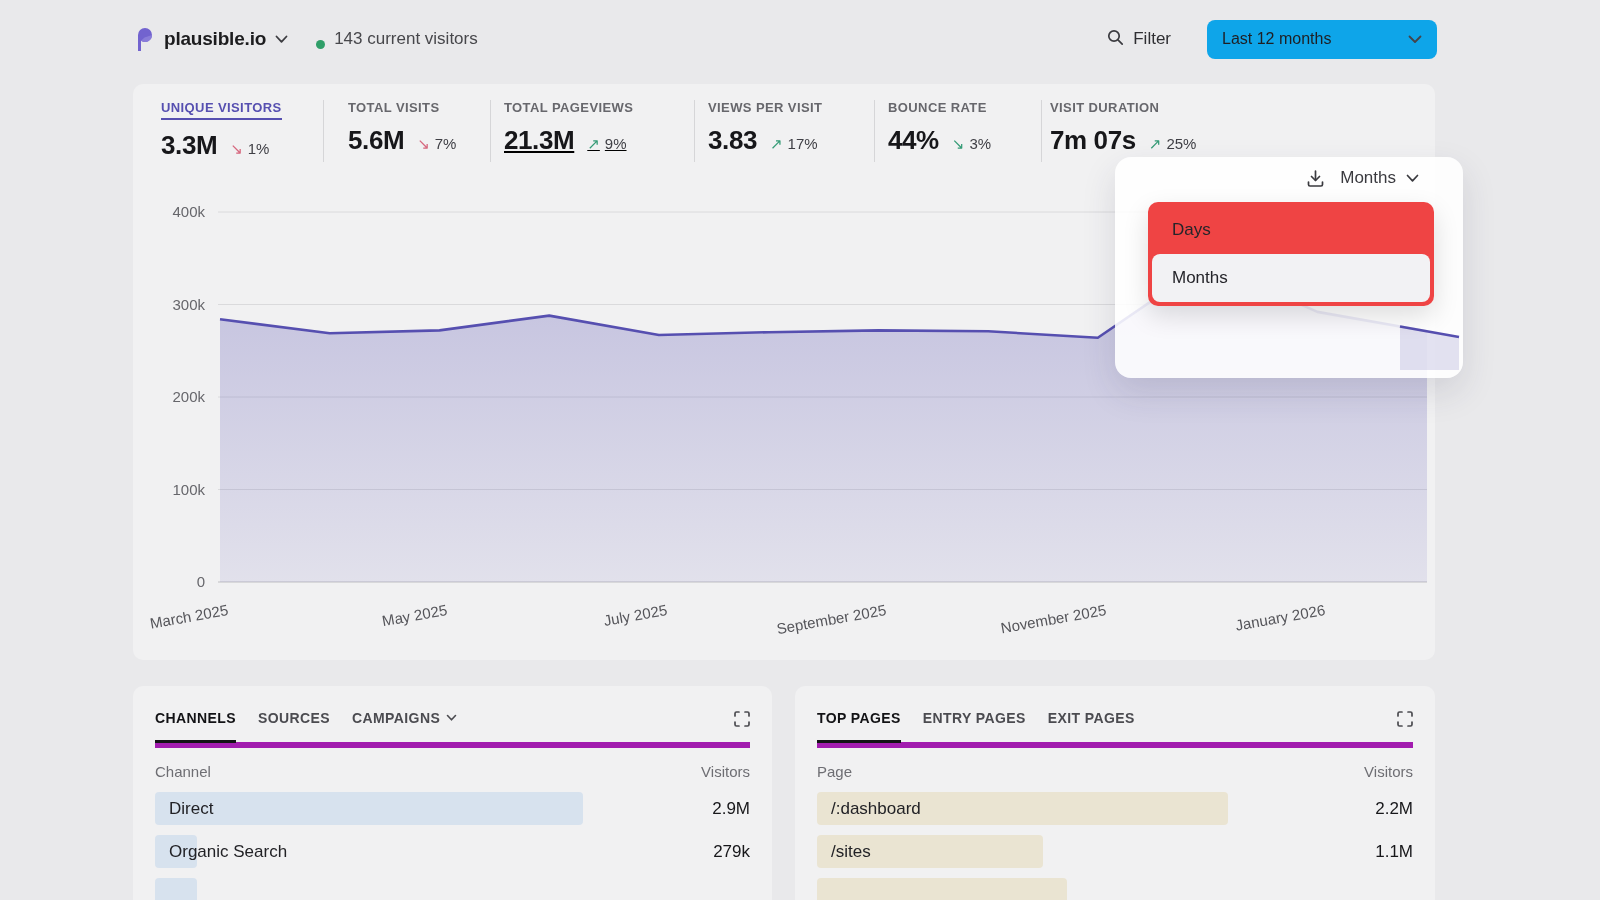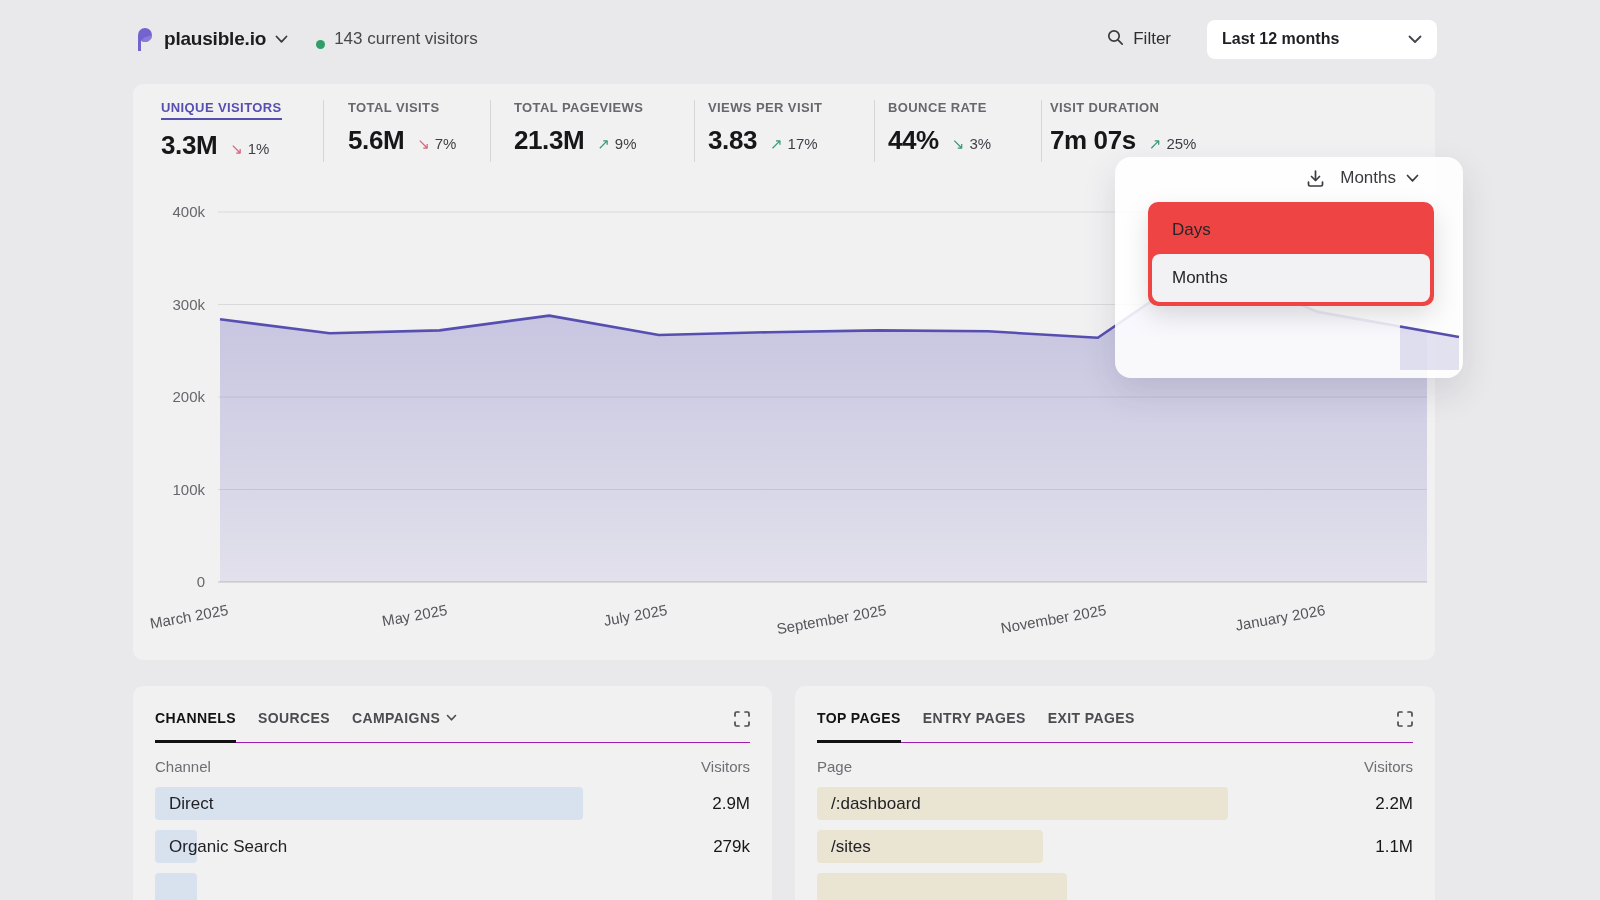--- a/index.html
+++ b/index.html
@@ -10,22 +10,22 @@
   
   .topbar{position:absolute;left:133px;right:163px;top:0;height:78px;
           display:flex;align-items:center;justify-content:space-between;}
   .brand{display:flex;align-items:center;gap:9px;cursor:pointer;}
   .logo{width:22px;height:26px;display:flex;align-items:center;justify-content:center;}
   .site-name{font-size:19px;font-weight:700;color:#1c1c1e;letter-spacing:-0.2px;}
   .live{display:flex;align-items:flex-end;gap:9px;font-size:17px;color:#47474b;margin-left:28px;cursor:pointer;}
   .dot{width:9px;height:9px;border-radius:50%;background:#2f9e68;}
   .top-right{display:flex;align-items:center;gap:36px;}
   .filter-btn{display:flex;gap:9px;align-items:flex-start;font-size:17px;color:#2e2e32;cursor:pointer;}
-  .range-btn{width:230px;height:39px;background:#ffffff;border-radius:8px;display:flex;align-items:center;
-             justify-content:space-between;padding:0 15px;font-size:16px;color:#1f1f23;box-sizing:border-box;cursor:pointer;font-weight:bold;}
+  .range-btn{width:230px;height:39px;background:#0ea5e9;border-radius:8px;display:flex;align-items:center;
+             justify-content:space-between;padding:0 15px;font-size:16px;color:#1f1f23;box-sizing:border-box;cursor:pointer;}
 
   
   .main-panel{position:absolute;left:133px;top:84px;width:1302px;height:576px;background:#f1f1f2;border-radius:10px;}
   .stat{position:absolute;top:14px;cursor:pointer;}
   .stat-label{display:inline-block;font-size:13px;font-weight:700;letter-spacing:.4px;color:#67676c;margin-bottom:10px;}
   .stat-label.active{color:#564fb0;border-bottom:2px solid #564fb0;padding-bottom:3px;}
   .stat-value-row{display:flex;align-items:baseline;gap:13px;}
   .stat-value{font-size:26px;font-weight:700;color:#17171a;letter-spacing:-0.4px;white-space:nowrap;}
   .trend{font-size:15px;color:#3f3f45;display:flex;gap:5px;align-items:baseline;white-space:nowrap;}
   .trend .arrow{font-size:15px;}
@@ -47,21 +47,21 @@
         box-shadow:0 10px 26px rgba(0,0,0,.13);padding:4px;z-index:7;box-sizing:border-box;}
   .menu-item{height:48px;display:flex;align-items:center;padding:0 20px;font-size:17px;color:#25252a;
              border-radius:8px;cursor:pointer;}
   .menu-item.selected{background:#f2f2f4;}
 
   
   .bpanel{position:absolute;top:686px;height:260px;background:#f1f1f2;border-radius:10px;
           padding:24px 22px 0;box-sizing:border-box;}
   .bpanel.left{left:133px;width:639px;}
   .bpanel.right{left:795px;width:640px;}
-  .tabs{display:flex;align-items:flex-start;gap:22px;border-bottom:1px solid #a21caf;position:relative;}
+  .tabs{display:flex;align-items:flex-start;gap:22px;border-bottom:6px solid #a21caf;position:relative;}
   .tab{position:relative;font-size:14px;font-weight:600;letter-spacing:.4px;color:#4b4b50;
        padding-bottom:16px;cursor:pointer;display:flex;align-items:center;gap:6px;}
   .tab.active{color:#121215;font-weight:700;}
   .tab.active::after{content:"";position:absolute;left:0;right:0;bottom:-1px;height:3px;background:#121215;}
   .expand-btn{margin-left:auto;cursor:pointer;padding-top:1px;}
   .cols{display:flex;justify-content:space-between;font-size:15px;color:#6e6e73;margin:15px 0 12px;}
   .trow{position:relative;height:33px;margin-bottom:10px;display:flex;align-items:center;
         justify-content:space-between;cursor:pointer;}
   .trow .bar{position:absolute;left:0;top:0;bottom:0;border-radius:4px;}
   .row-label{position:relative;padding-left:14px;font-size:17px;color:#222226;}
@@ -123,21 +123,21 @@
               <span>1%</span>
             </span>
           </div></div>
         <div class="stat" style="left: 215px;"><div class="stat-label">TOTAL VISITS</div><div class="stat-value-row">
             <span class="stat-value">5.6M</span>
             <span class="trend">
               <span class="arrow red">↘</span>
               <span>7%</span>
             </span>
           </div></div>
-        <div class="stat" style="left: 381px;"><div class="stat-label">TOTAL PAGEVIEWS</div><div class="stat-value-row">
+        <div class="stat" style="left: 371px; text-decoration: underline;"><div class="stat-label">TOTAL PAGEVIEWS</div><div class="stat-value-row">
             <span class="stat-value">21.3M</span>
             <span class="trend">
               <span class="arrow green">↗</span>
               <span>9%</span>
             </span>
           </div></div>
         <div class="stat" style="left: 575px;"><div class="stat-label">VIEWS PER VISIT</div><div class="stat-value-row">
             <span class="stat-value">3.83</span>
             <span class="trend">
               <span class="arrow green">↗</span>

